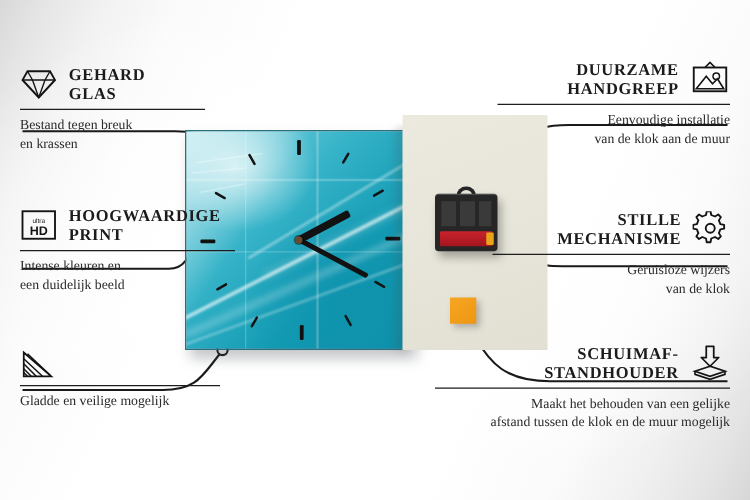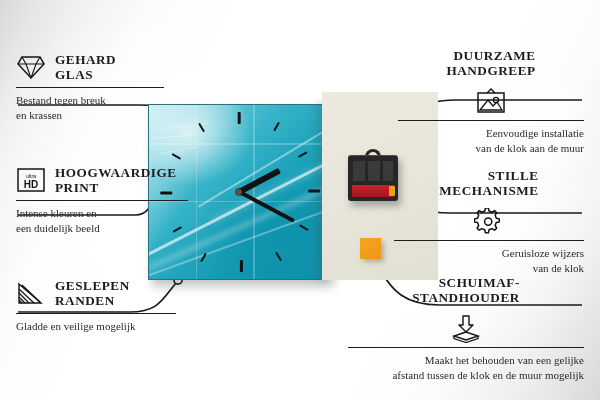--- a/index.html
+++ b/index.html
@@ -25,21 +25,21 @@
         rgba(255,255,255,0.95) 0%, rgba(255,255,255,0.55) 48%,
         rgba(255,255,255,0) 78%);
     pointer-events:none;
   }
 
   
   .feat { position:absolute; }
   .feat .head {
     display:flex; align-items:center; gap:9px;
   }
-  .feat.right .head { flex-direction:column; justify-content:flex-end; }
+  .feat.right .head { justify-content:flex-end; }
   .feat .titles {
     font-family:"Liberation Serif", serif;
     font-weight:700; color:#1b1b1b;
     font-size:13.2px; line-height:1.16;
     letter-spacing:0.55px; text-transform:uppercase;
     white-space:nowrap;
   }
   .feat.right .titles { text-align:right; }
   .rule { height:1.4px; background:#1d1d1d; margin-top:4px; }
   .feat .desc {
@@ -238,24 +238,20 @@
     <div class="desc">Intense kleuren en
 een duidelijk beeld</div>
   </div>
 
   <div class="feat left" style="left:16px; top:278px; width:180px;">
     <div class="head">
       <svg class="icon" width="30" height="26" viewBox="0 0 30 26">
         <path d="M3,23 V4 L25,23 Z" fill="none" stroke="#141414" stroke-width="1.4"></path>
         <path d="M3,9 L18,23 M3,13 L13,23 M3,17 L9,23 M3,20 L6,23 M6,5 L24,22" stroke="#141414" stroke-width="1.2" fill="none"></path>
       </svg>
-      <div class="titles">
-        <div>GESLEPEN</div>
-        <div>RANDEN</div>
-      </div>
     </div>
     <div class="rule" style="width:160px"></div>
     <div class="desc">Gladde en veilige mogelijk</div>
   </div>
 
   <div class="feat right" style="right:16px; top:48px; width:186px;">
     <div class="head">
       <div class="titles">
         <div>DUURZAME</div>
         <div>HANDGREEP</div>

